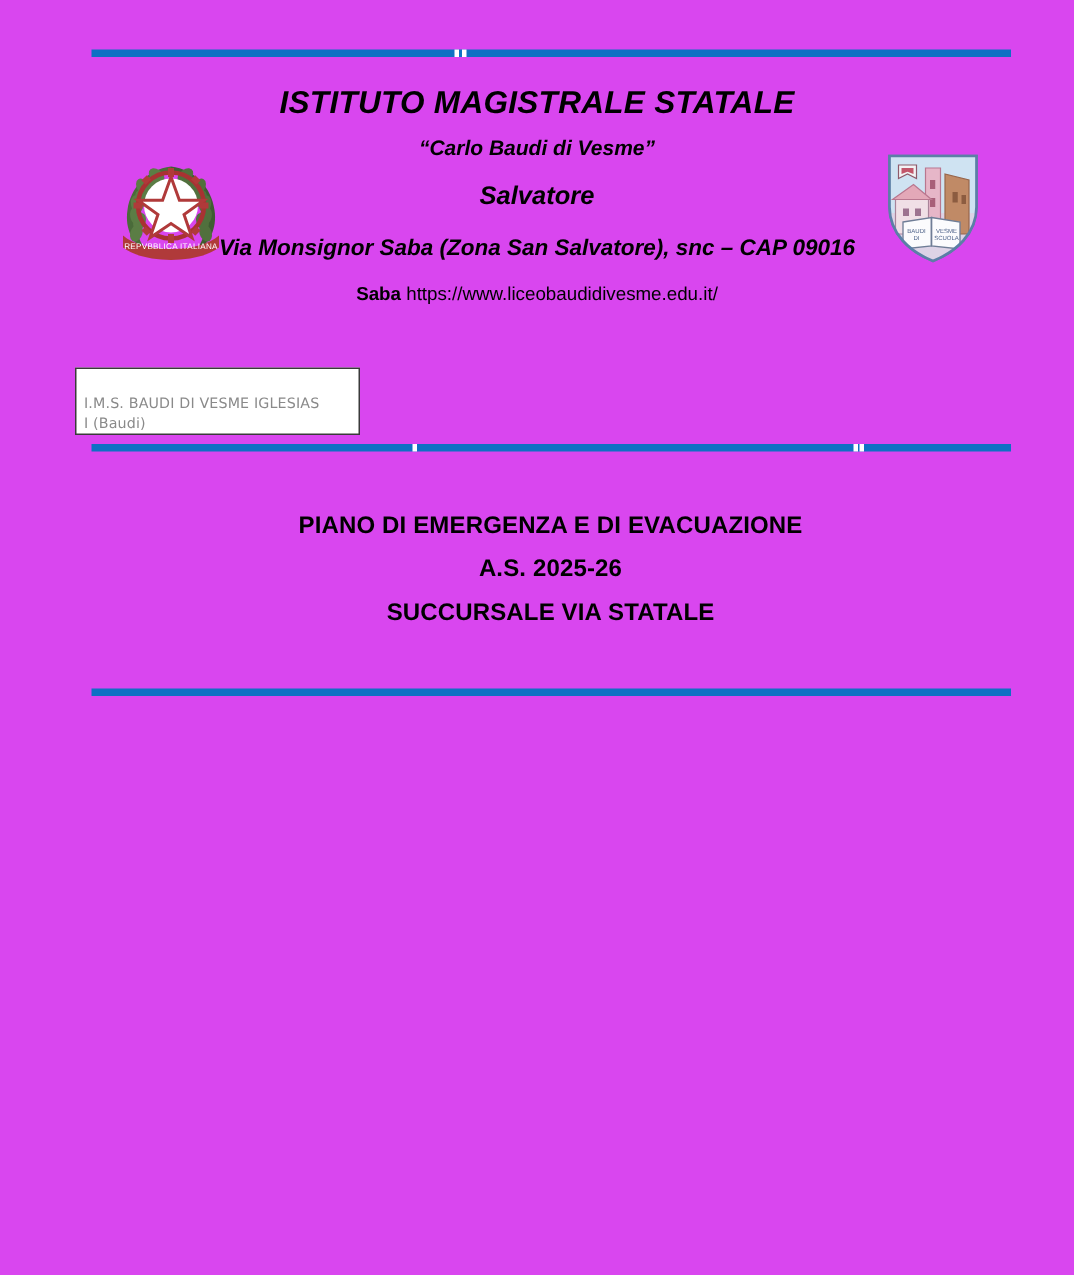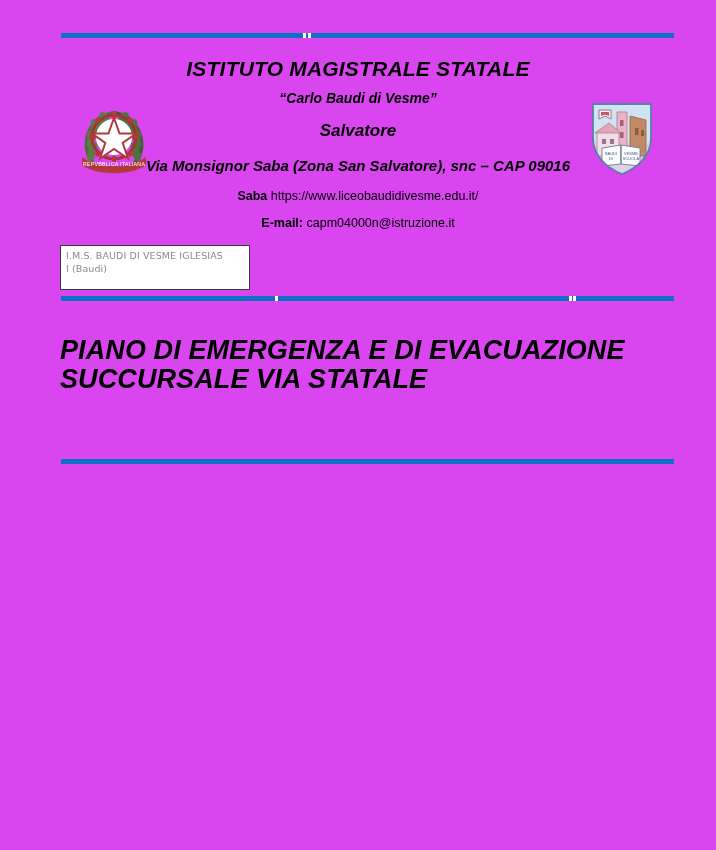--- a/index.html
+++ b/index.html
@@ -113,29 +113,29 @@
     left: 589px;
     top: 42px;
     width: 66px;
     height: 80px;
   }
   .emblem-left svg, .emblem-right svg { display: block; }
 
   
   .stamp {
     position: absolute;
-    left: 60px;
+    left: 50px;
     top: 245px;
     width: 190px;
     height: 45px;
     border: 1px solid #3a3a3a;
     background: #ffffff;
     box-sizing: border-box;
     overflow: hidden;
-    padding: 3px 0 0 5px;
+    padding: 17px 0 0 5px;
     font-family: "DejaVu Sans", sans-serif;
   }
   .stamp-l1 {
     font-size: 9.5px;
     color: #8a8a8a;
     line-height: 13px;
     white-space: nowrap;
     letter-spacing: 0.1px;
   }
   .stamp-l2 {
@@ -153,26 +153,25 @@
     white-space: nowrap;
     letter-spacing: 0.1px;
   }
 
   
   .doc-title {
     position: absolute;
     left: 60px;
     top: 336px;
     width: 614px;
-    text-align: left;
-    font-size: 27px;
+    text-align: center;
+    font-size: 16px;
     font-weight: bold;
     line-height: 29px;
     letter-spacing: 0.1px;
-    font-style: italic;
   }
   .doc-title div { margin: 0; }
 </style>
 </head>
 <body>
 
 <div class="page">
 
   <div class="rule rule-top rule-seg">
     <div class="notch" style="left:242px;"></div>
@@ -219,24 +218,20 @@
 
     <div class="header-center">
       <div class="title-main">ISTITUTO MAGISTRALE STATALE</div>
       <div class="title-sub">“Carlo Baudi di Vesme”</div>
       <div class="title-city">Salvatore</div>
       <div class="addr-line">Via Monsignor Saba (Zona San Salvatore), snc – CAP 09016</div>
       <div class="contact-line">
         <span class="lbl">Saba</span>
         <span>https://www.liceobaudidivesme.edu.it/</span>
       </div>
-      <div class="contact-line">
-        <span class="lbl">E-mail:</span>
-        <span>capm04000n@istruzione.it</span>
-      </div>
     </div>
 
     <div class="emblem-right">
       <svg viewBox="0 0 66 80" width="66" height="80" aria-hidden="true">
         <defs>
           <clipPath id="shieldClip">
             <path d="M4 6 L62 6 L62 40 C62 58 48 70 33 76 C18 70 4 58 4 40 Z"></path>
           </clipPath>
         </defs>
 
@@ -282,18 +277,19 @@
   </div>
 
   <div class="rule rule-mid rule-seg">
     <div class="notch" style="left:214px;"></div>
     <div class="notch" style="left:508px;"></div>
     <div class="notch" style="left:512px;"></div>
   </div>
 
   <div class="doc-title">
     <div>PIANO DI EMERGENZA E DI EVACUAZIONE</div>
+    <div>A.S. 2025-26</div>
     <div>SUCCURSALE VIA STATALE</div>
   </div>
 
   <div class="rule rule-bottom"></div>
 
 </div>
 
 </body></html>

